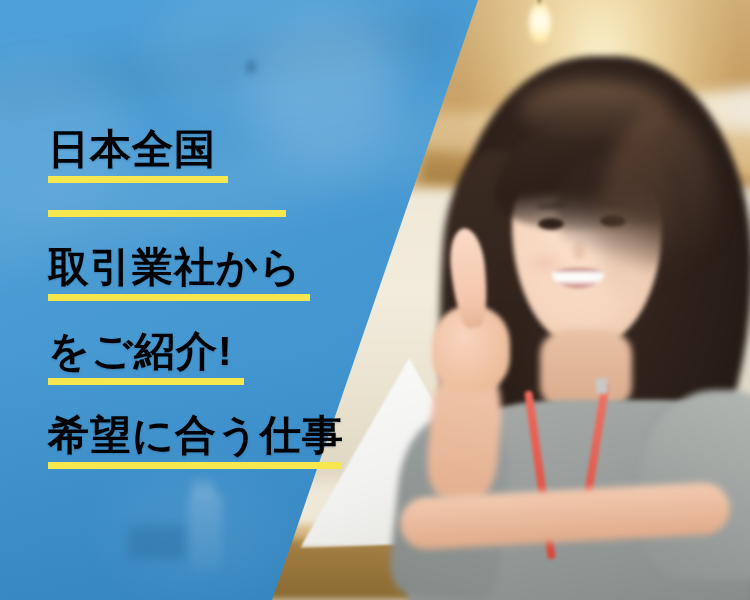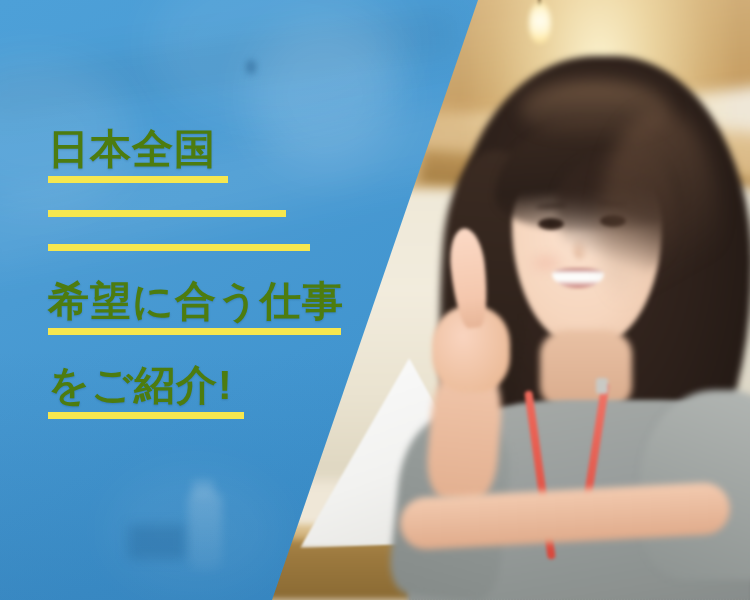--- a/index.html
+++ b/index.html
@@ -427,21 +427,21 @@
   .hl-line {
     position: relative;
     margin-bottom: 27px;
   }
   .hl-line:last-child { margin-bottom: 0; }
   .hl-text {
     display: block;
     font-size: 41px;
     line-height: 46px;
     font-weight: 700;
-    color: #4d7c0f;
+    color: #000000;
     letter-spacing: 1px;
     white-space: nowrap;
     text-shadow: 0 1px 2px rgba(20,70,115,.28);
   }
   .hl-rule {
     display: block;
     height: 7px;
     background: #f6e74f;
     margin-top: 4px;
   }
@@ -525,28 +525,29 @@
     <div class="hl-line l1">
       <span class="hl-text">日本全国</span>
       <span class="hl-rule"></span>
     </div>
 
     <div class="hl-line l2">
       <span class="hl-rule"></span>
     </div>
 
     <div class="hl-line l3">
+      <span class="hl-text">取引業社から</span>
+      <span class="hl-rule"></span>
+    </div>
+
+    <div class="hl-line l5">
+      <span class="hl-text">をご紹介!</span>
       <span class="hl-rule"></span>
     </div>
 
     <div class="hl-line l4">
       <span class="hl-text">希望に合う仕事</span>
       <span class="hl-rule"></span>
     </div>
 
-    <div class="hl-line l5">
-      <span class="hl-text">をご紹介!</span>
-      <span class="hl-rule"></span>
-    </div>
-
   </div>
 
 </div>
 
 </body></html>

